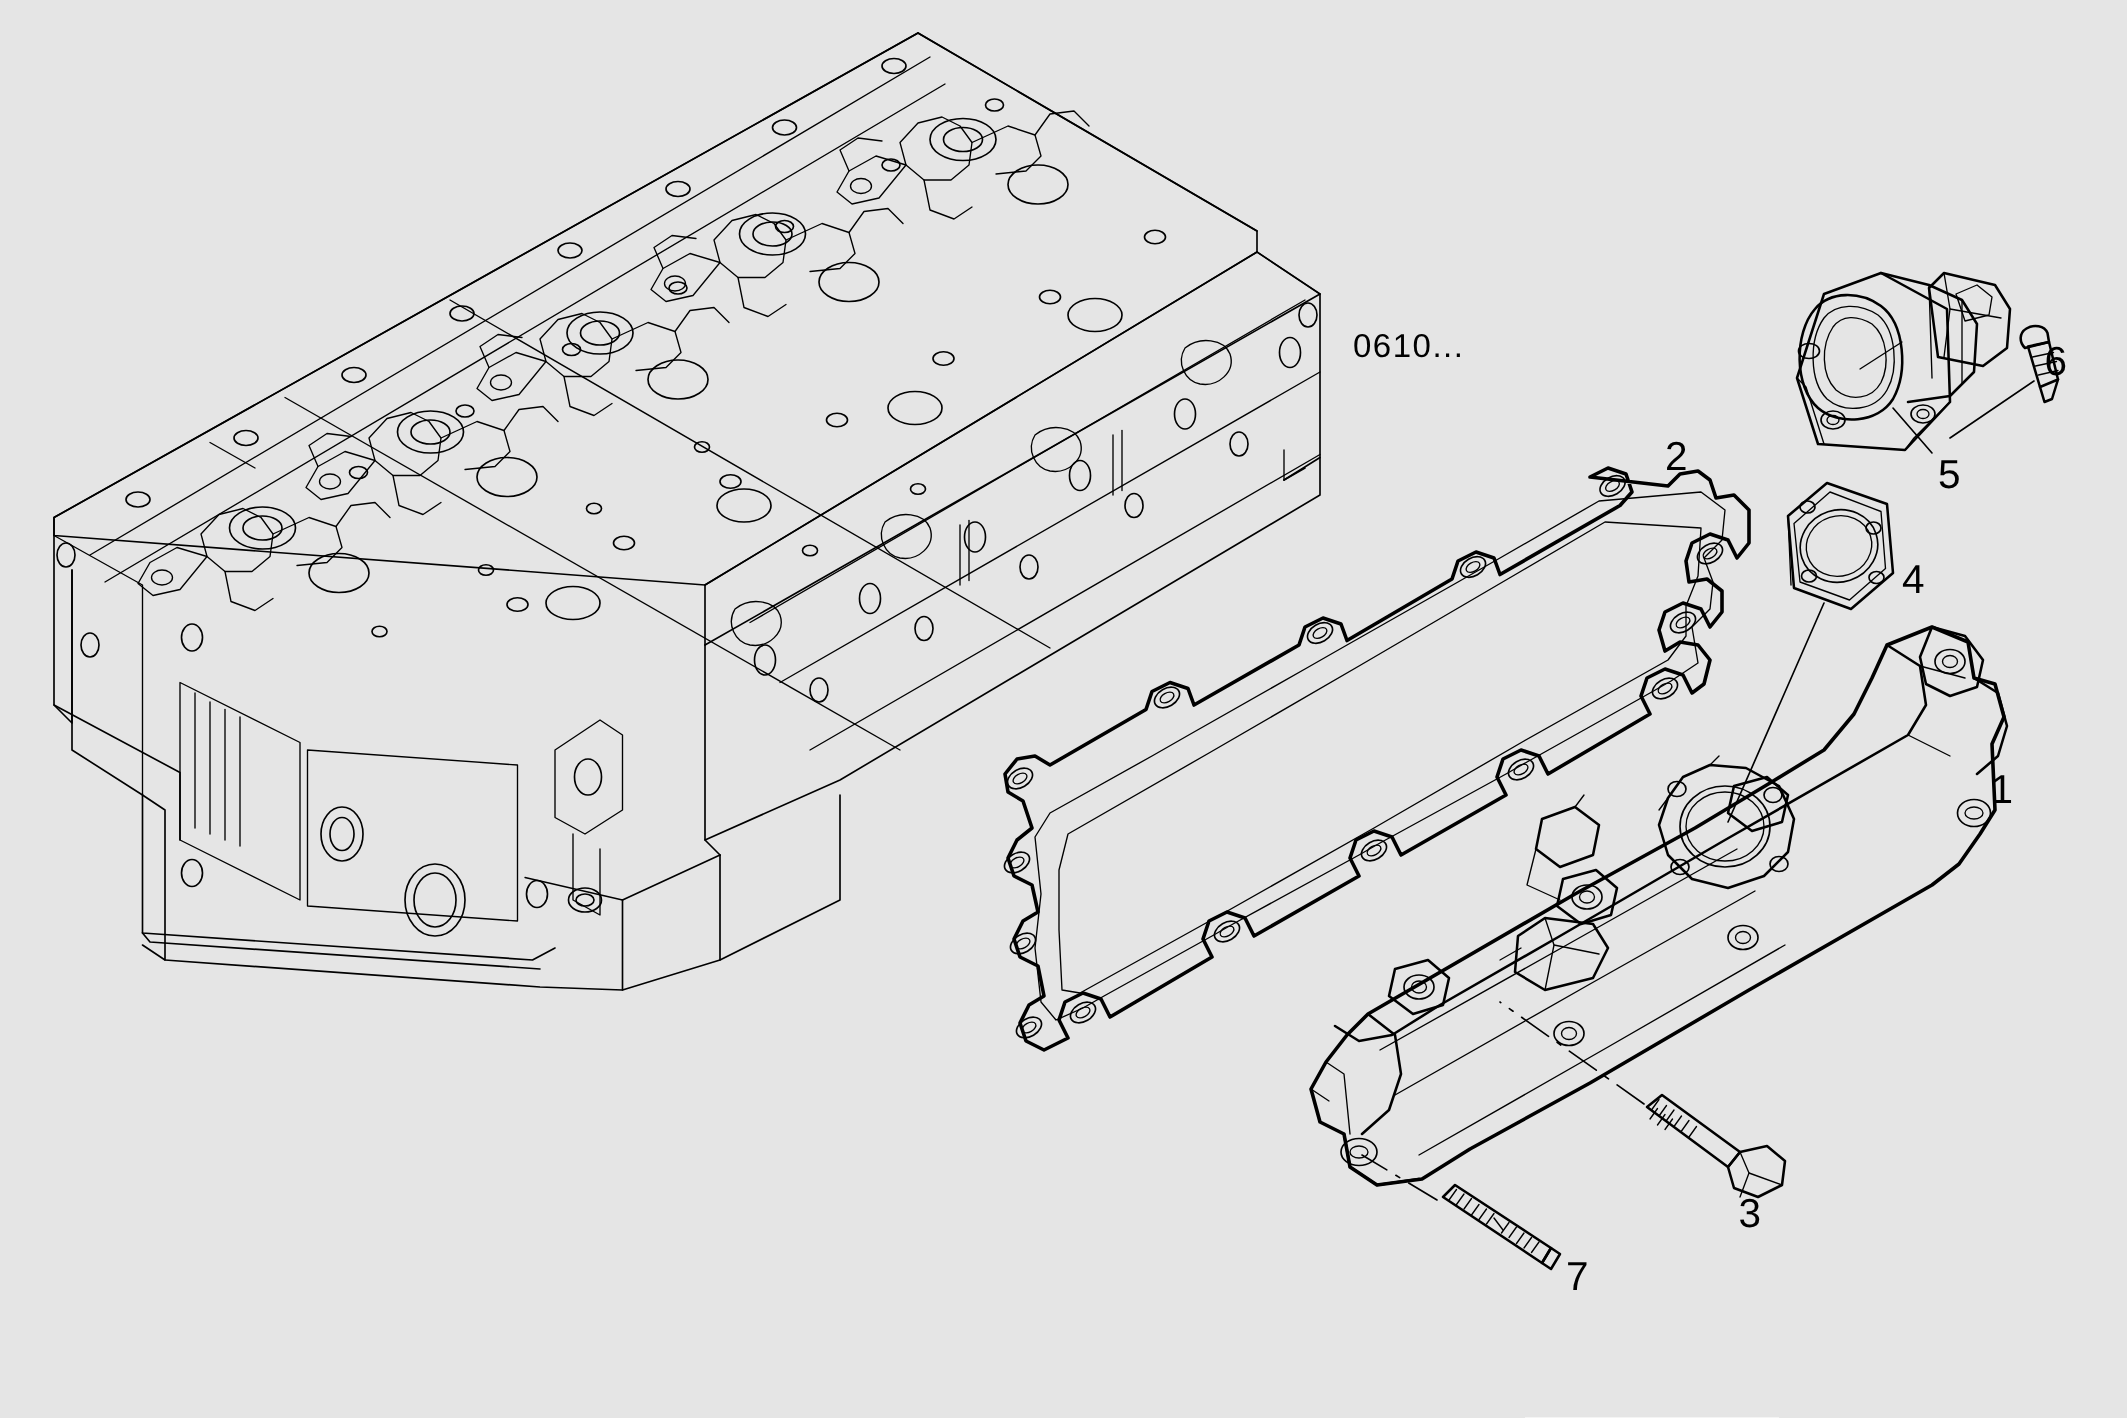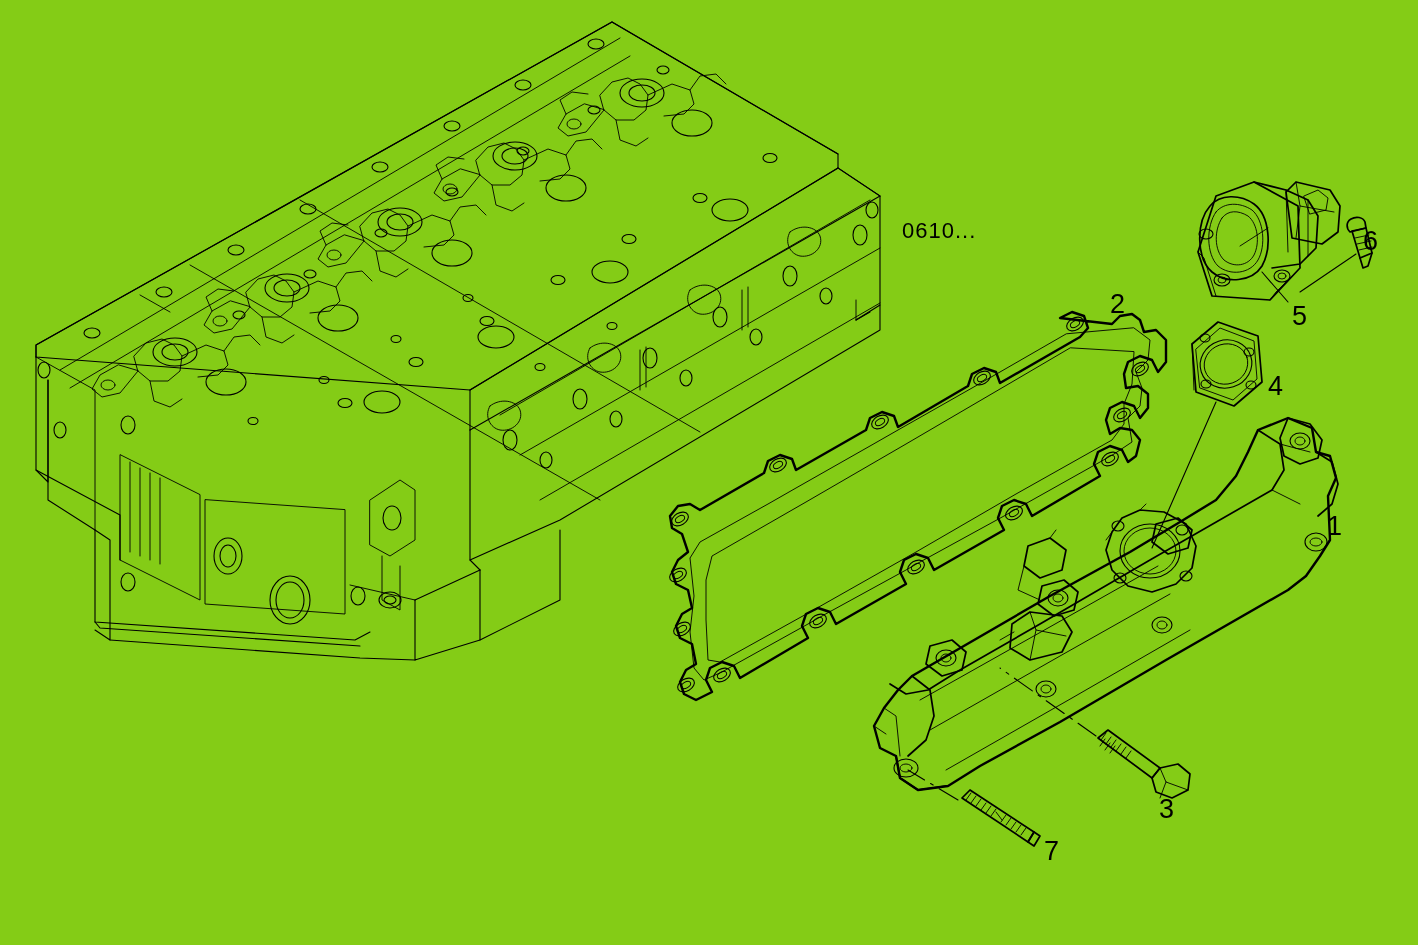--- a/index.html
+++ b/index.html
@@ -8,21 +8,21 @@
     padding: 0;
     background: #ffffff;
   }
   body {
     font-family: "Liberation Sans", sans-serif;
   }
   #diagram-root {
     position: relative;
     width: 1418px;
     height: 945px;
-    background: #84cc16;
+    background: #e5e5e5;
     overflow: hidden;
   }
   svg.art {
     position: absolute;
     left: 0;
     top: 0;
     width: 1418px;
     height: 945px;
   }
   .ln {

